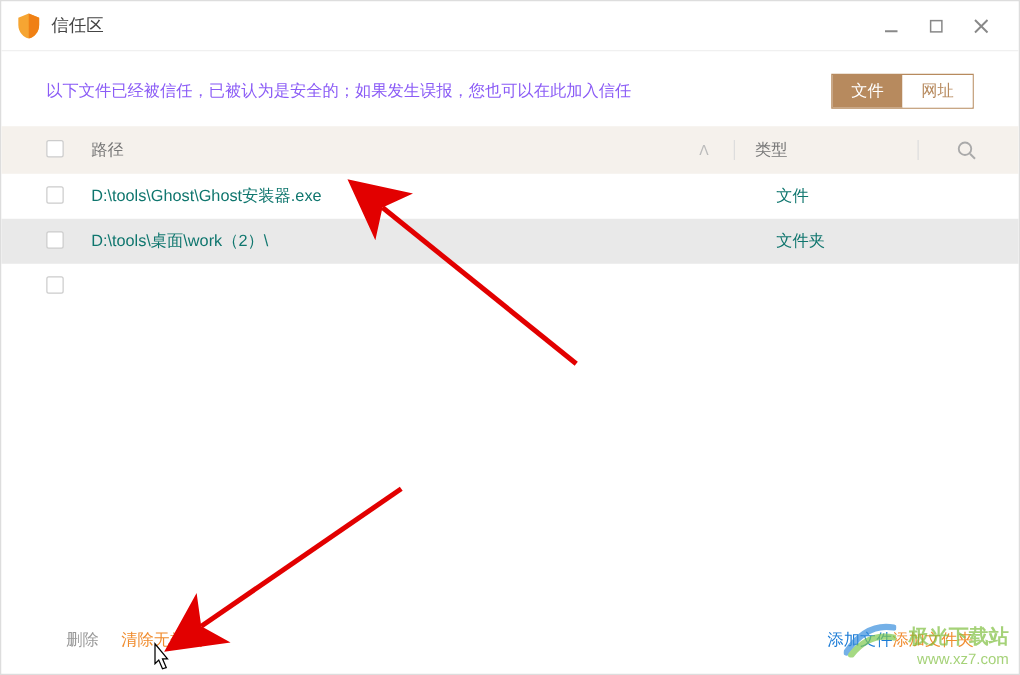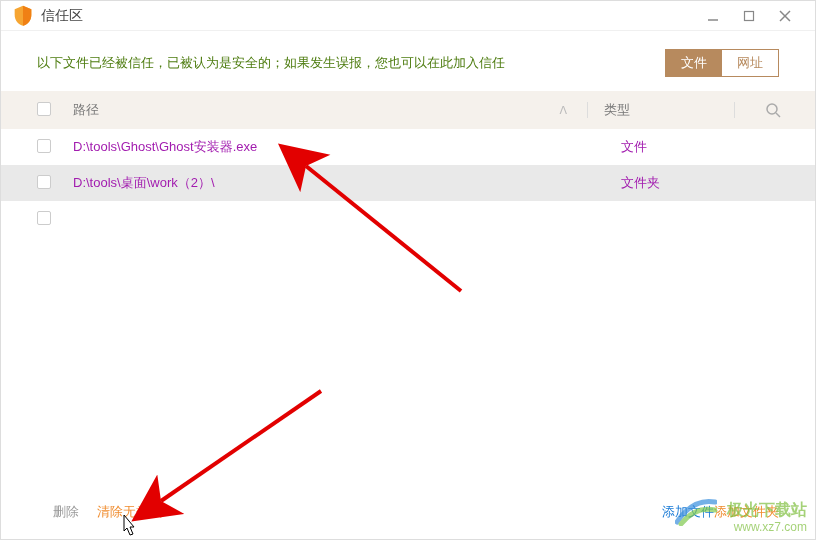--- a/index.html
+++ b/index.html
@@ -9,21 +9,21 @@
     color: #333;
     background: #fff;
     width: 816px;
     height: 540px;
     position: relative;
     overflow: hidden;
     border: 1px solid #ddd;
   }
   
   .titlebar {
-    height: 30px;
+    height: 40px;
     display: flex;
     align-items: center;
     padding: 0 12px;
     border-bottom: 1px solid #f0f0f0;
   }
   .titlebar .shield {
     width: 20px; height: 22px;
     margin-right: 8px;
   }
   .titlebar .title {
@@ -41,21 +41,21 @@
   .winbtn svg { width: 12px; height: 12px; }
 
   
   .info-row {
     display: flex;
     align-items: center;
     padding: 18px 36px 14px 36px;
   }
   .info-text {
     flex: 1;
-    color: #4d7c0f;
+    color: #8b5cf6;
     font-size: 13px;
   }
   .tab-pair {
     display: flex;
     border: 1px solid #b78a5e;
   }
   .tab-pair .tab {
     width: 56px;
     height: 26px;
     display: flex;
@@ -103,21 +103,21 @@
     background: #ddd;
     margin-right: 16px;
   }
 
   
   .row {
     height: 36px;
     display: flex;
     align-items: center;
     padding: 0 0 0 36px;
-    color: #a21caf;
+    color: #0f766e;
   }
   .row.sel {
     background: #e9e9e9;
   }
   .row .path { flex: 1; font-size: 13px; }
   .row .type { width: 194px; font-size: 13px; }
   .row .chk-wrap { width: 36px; }
 
   
   .footer {

